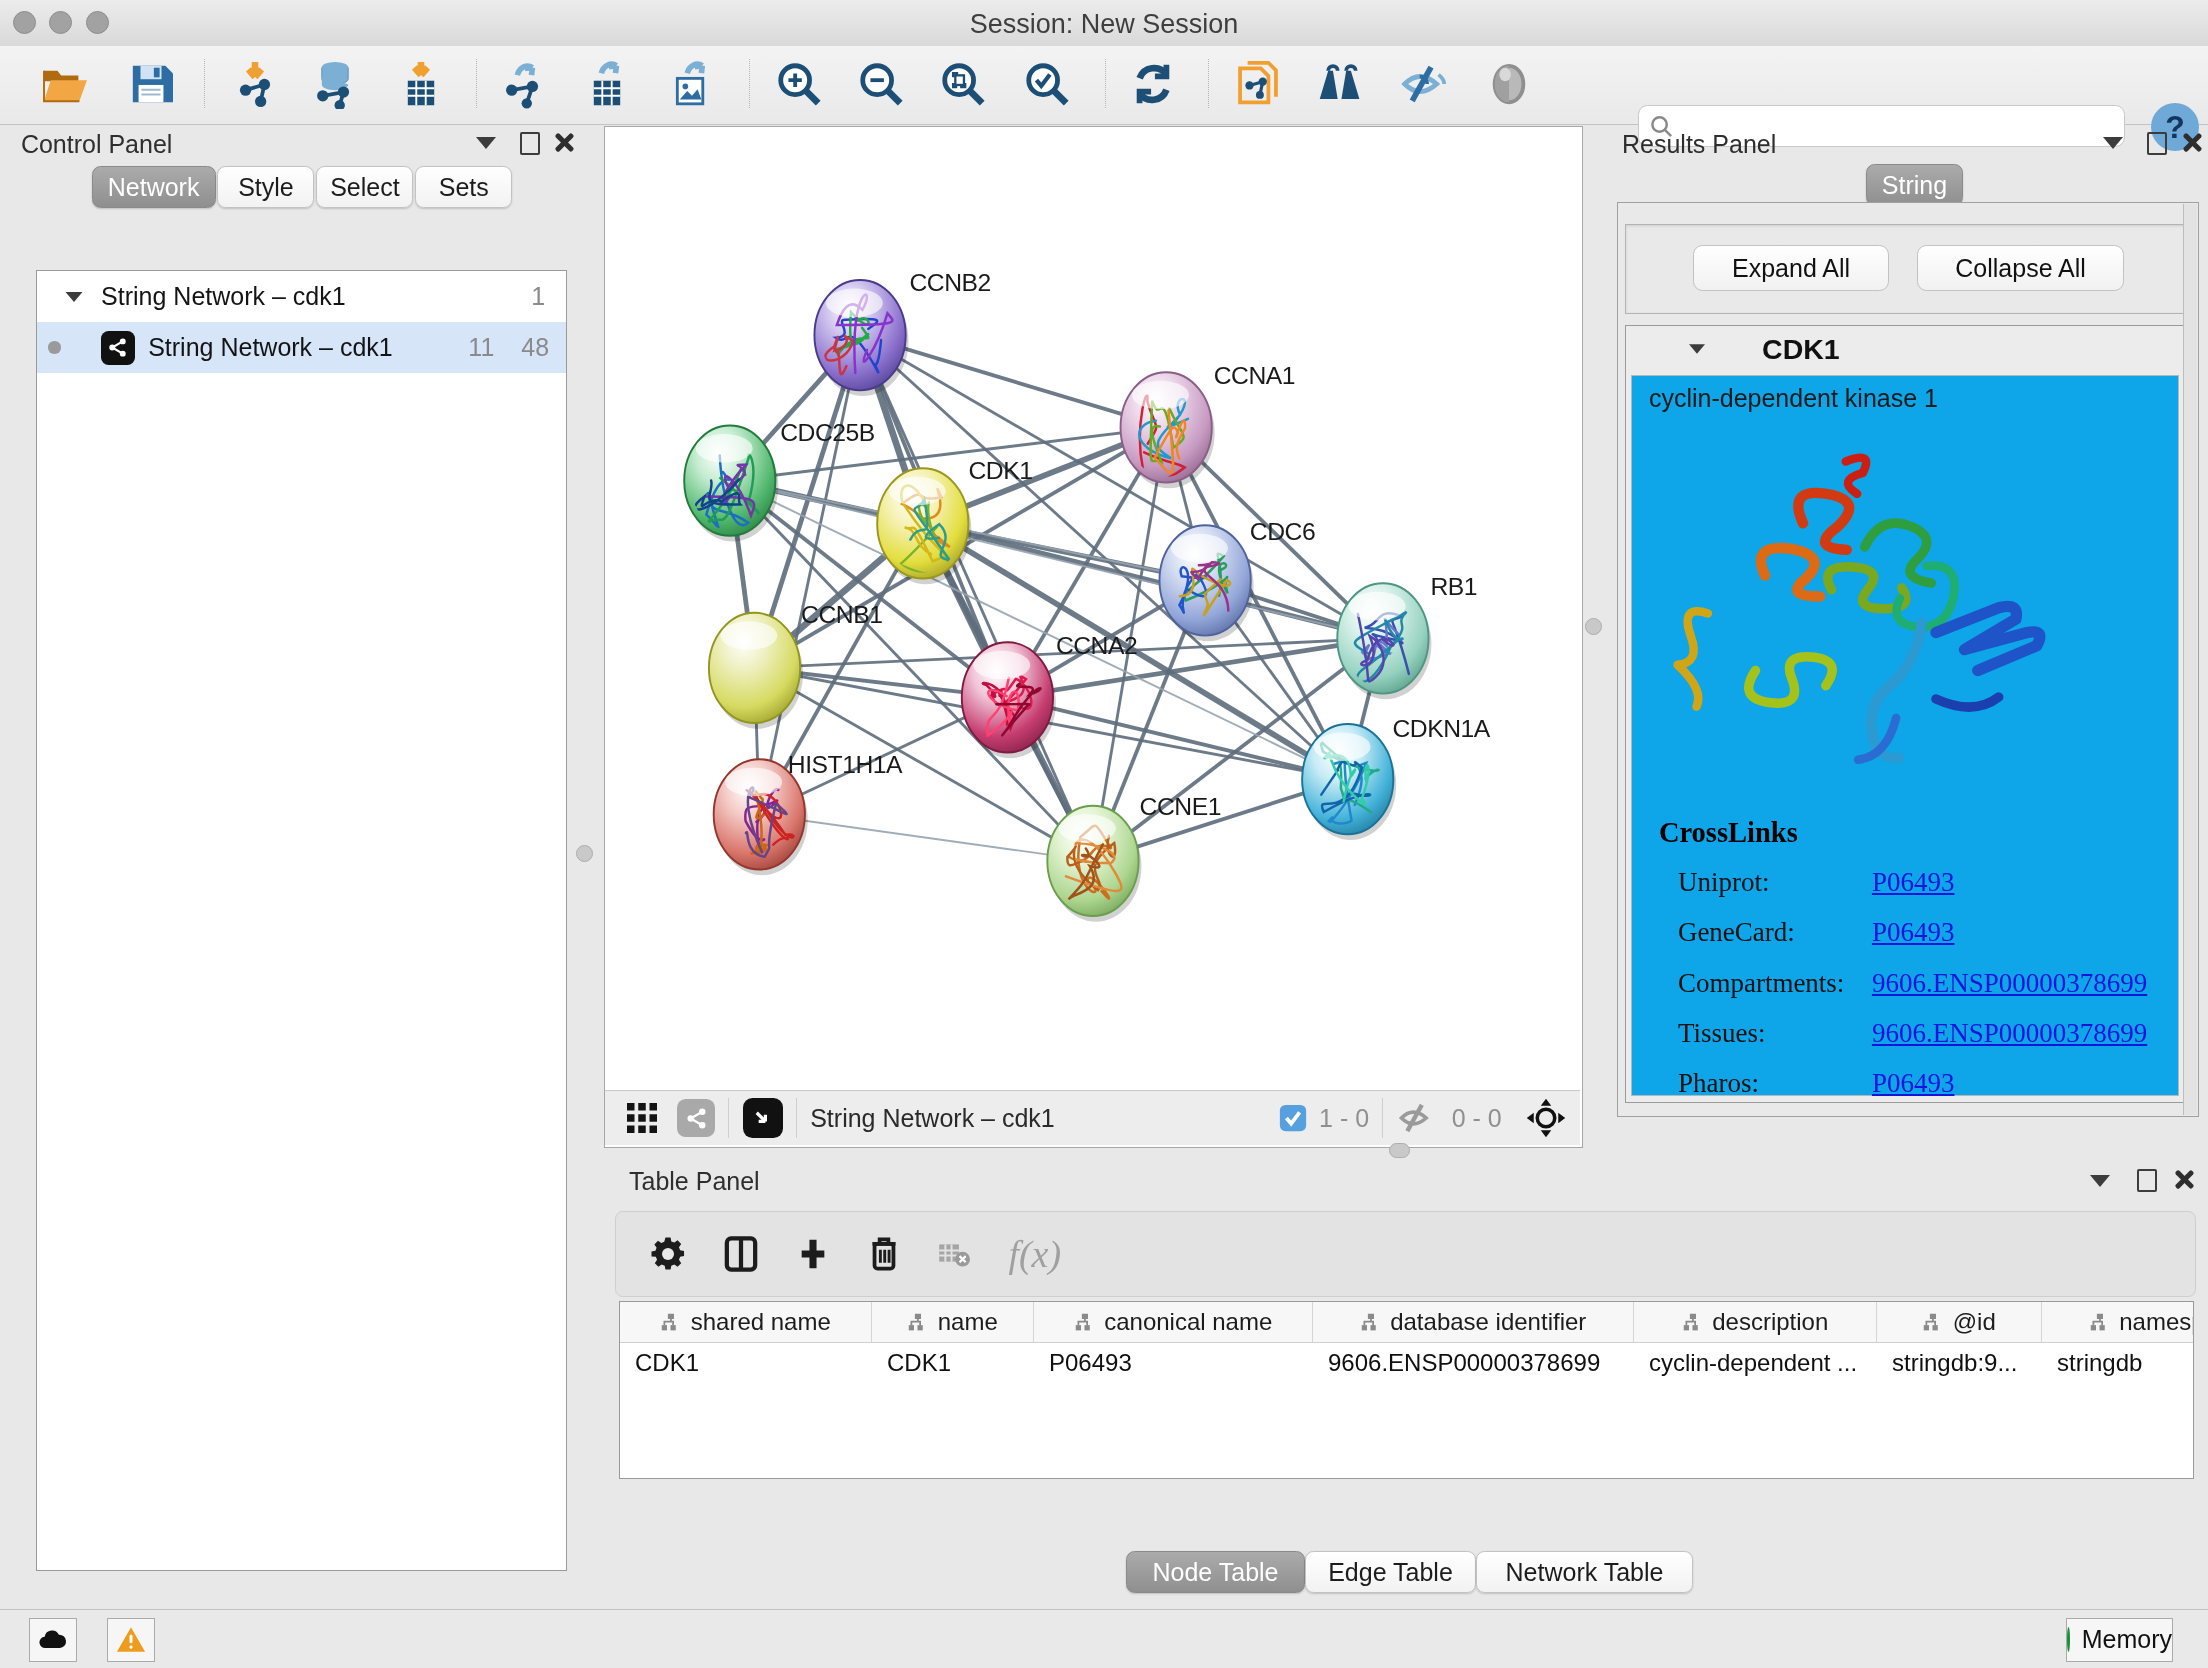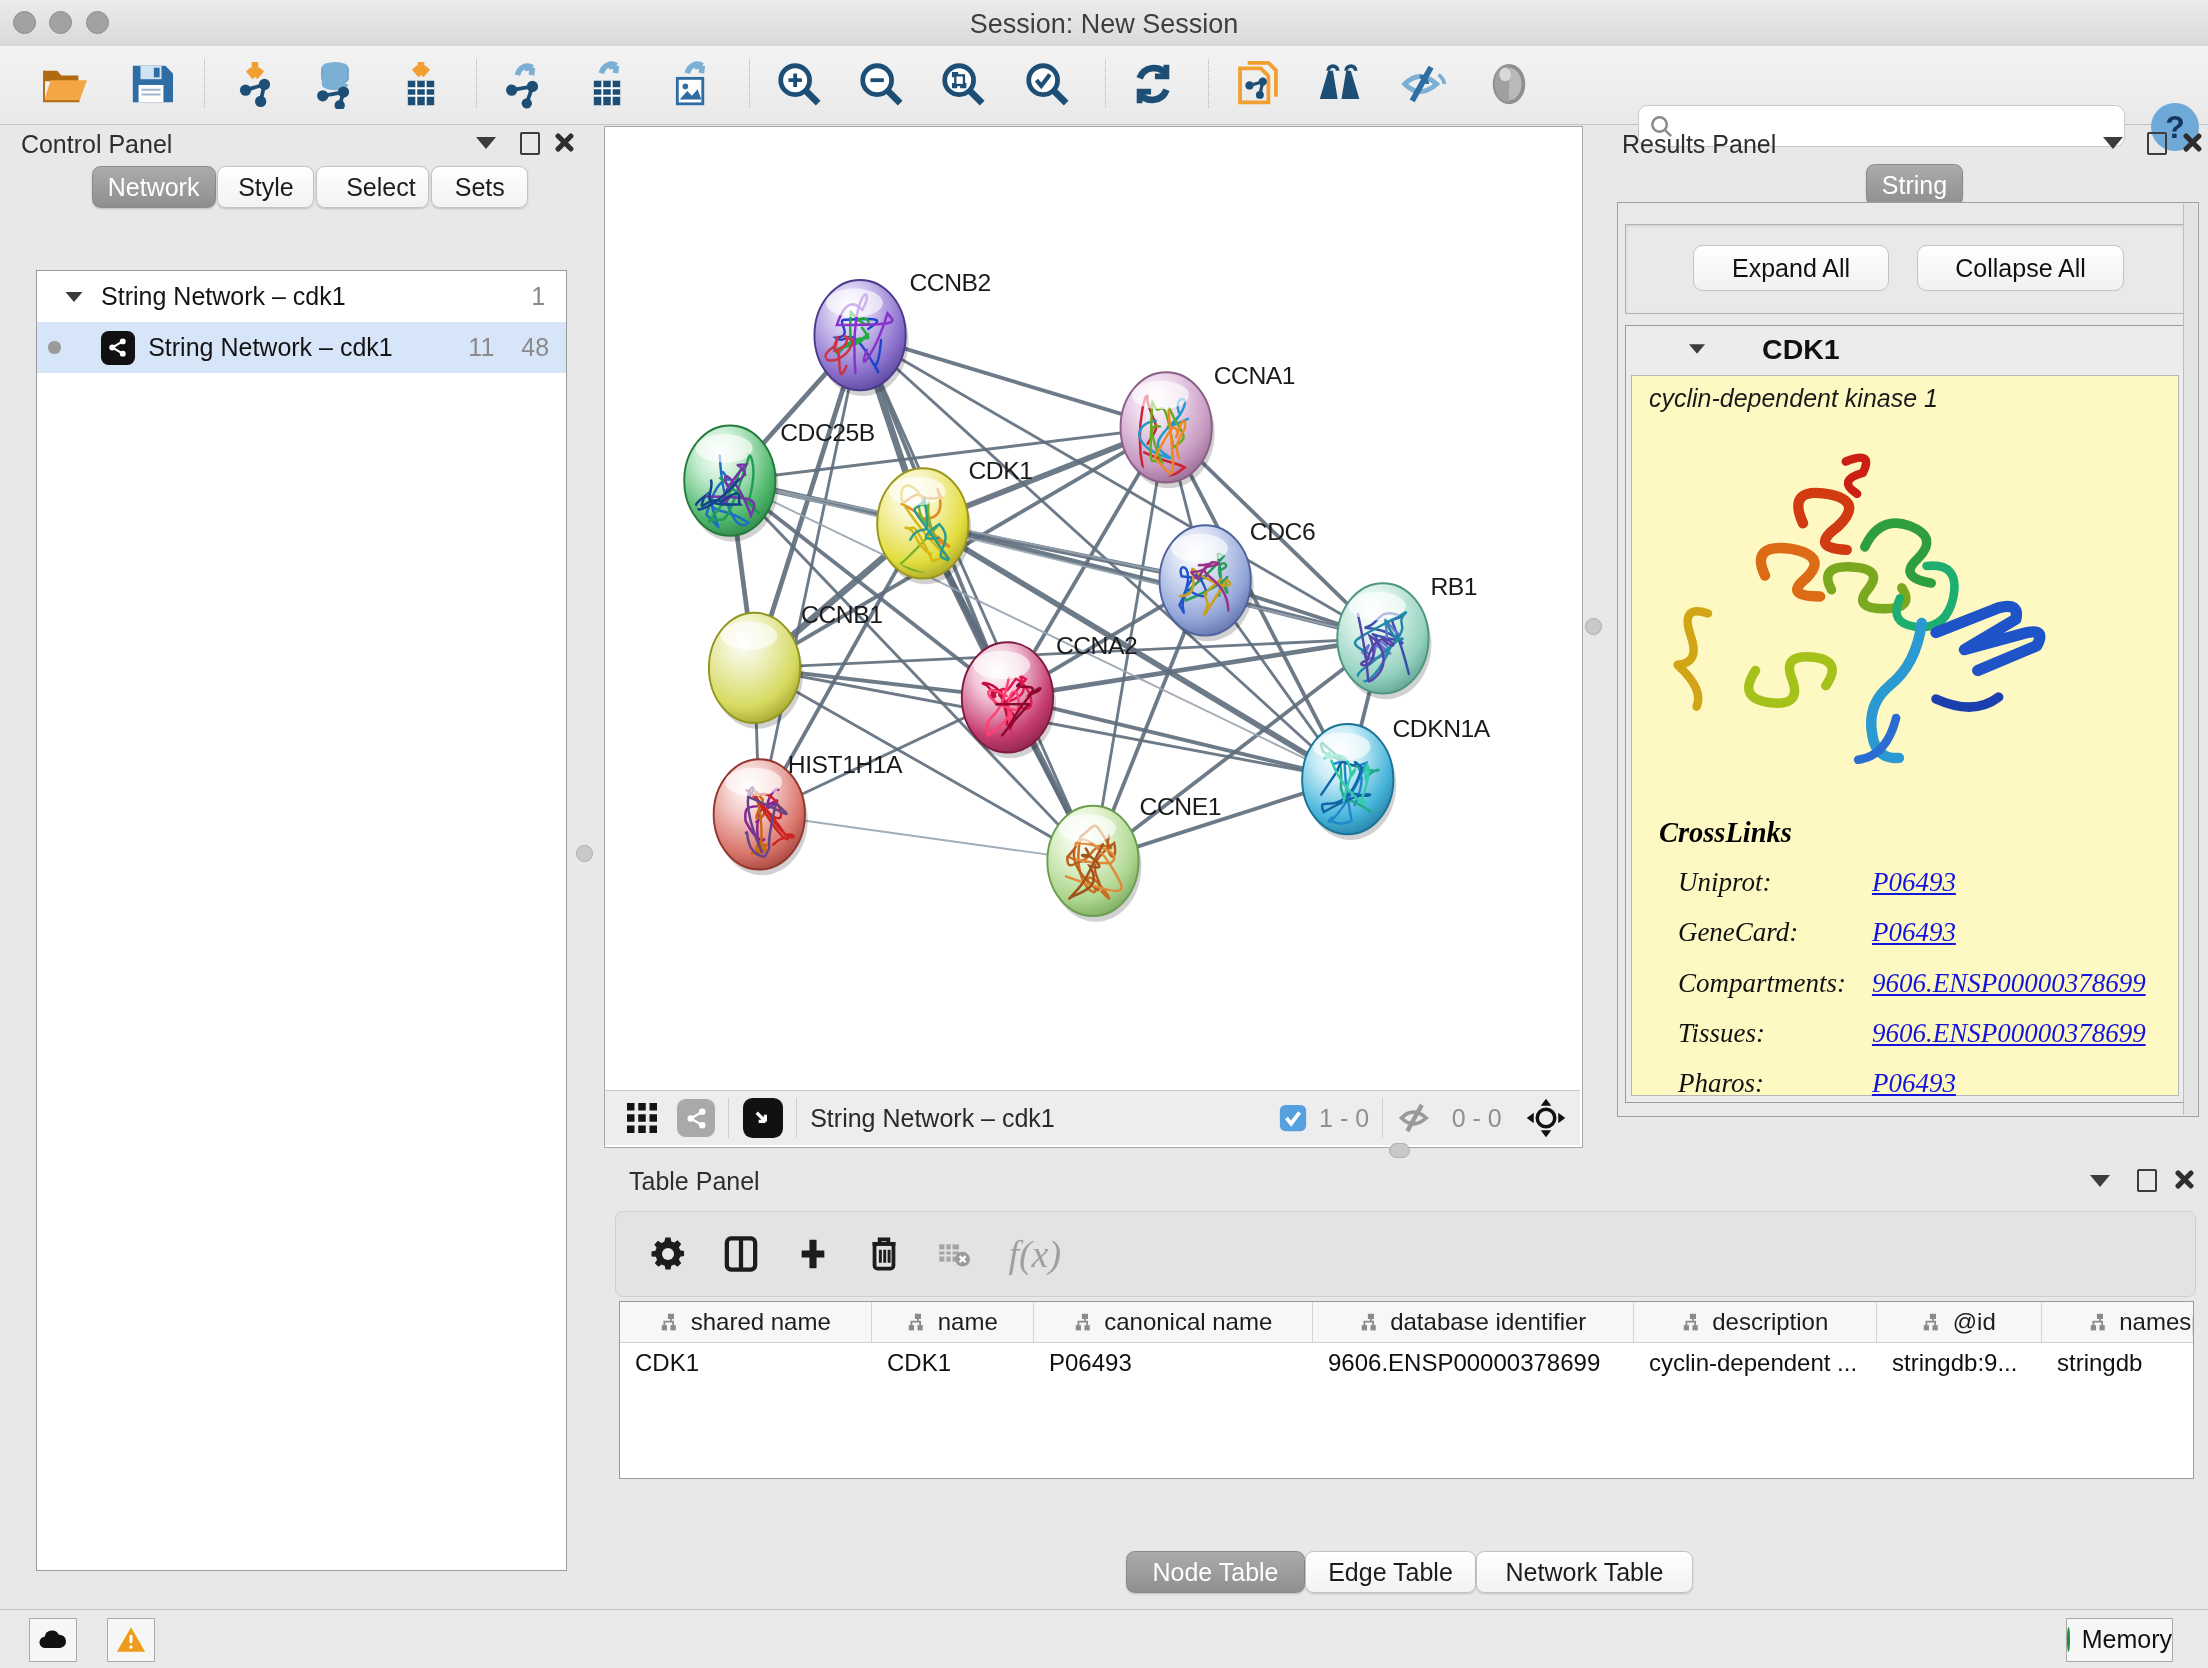--- a/index.html
+++ b/index.html
@@ -46,21 +46,21 @@
   .nbnum{font-size:25px;color:#8f8f8f;}
   .handle{background:#c9c9c9;border:1px solid #adadad;border-radius:50%;}
   
   .rpanel{left:1607px;top:122px;width:601px;height:1470px;}
   .rtab{left:259px;top:42px;width:95px;}
   .routerbox{left:9.5px;top:80px;width:582px;height:915px;background:#e9e9e9;border:1.9px solid #a0a0a0;box-sizing:border-box;}
   .rsunken{left:7.6px;top:21px;width:559px;height:88px;border:1.9px solid #b3b3b3;background:#e9e9e9;box-shadow:inset 0 1px 2.9px rgba(0,0,0,.12);}
   .rbtn{top:20px;height:44px;background:linear-gradient(#ffffff,#f1f1f1);border:1.9px solid #c2c2c2;border-radius:9.5px;font-size:25px;color:#111;display:flex;align-items:center;justify-content:center;cursor:pointer;}
   .gene-box{left:7.6px;top:122px;width:559px;height:778px;border:1.9px solid #9a9a9a;background:#ececec;box-sizing:border-box;}
   .gene-head{left:0;top:0;width:100%;height:46px;display:flex;align-items:center;}
-  .gene-content{left:4.8px;top:49px;width:546px;height:719px;border:1px solid #b7b7b7;background:#fef9c3;font-style:italic;}
+  .gene-content{left:4.8px;top:49px;width:546px;height:719px;border:1px solid #b7b7b7;background:#0ea5e9;}
   .crosslinks{font-family:"Liberation Serif",serif;}
   .cl-row{position:absolute;font-size:27px;color:#111;}
   .cl-val{color:#1414dd;text-decoration:underline;cursor:pointer;}
   .vscroll{left:565px;top:1px;width:13.3px;height:911px;background:#e3e3e3;border-left:1px solid #bdbdbd;}
   
   .tpanel{left:604px;top:1156px;width:1605px;height:439px;}
   .tp-toolbar{left:11.4px;top:55px;width:1581px;height:86px;background:#e3e3e3;border:1px solid #cecece;border-radius:7.6px;display:flex;align-items:center;gap:38px;padding-left:34px;box-sizing:border-box;}
   .tablebox{left:15px;top:145px;width:1575px;height:178px;background:#fff;border:1.9px solid #9a9a9a;box-sizing:border-box;overflow:hidden;}
   .thead{display:flex;height:40px;background:#f7f7f7;border-bottom:1.9px solid #cfcfcf;}
   .th{display:flex;align-items:center;justify-content:center;gap:9.5px;font-size:24px;color:#1c1c1c;border-right:1.9px solid #d4d4d4;box-sizing:border-box;flex:none;overflow:hidden;white-space:nowrap;}
@@ -275,21 +275,21 @@
 </div>
 
 <div class="abs cpanel">
   <div class="abs phead" style="left:13.3px;top:7.6px">Control Panel</div>
   <span class="abs tri-down" style="left:468px;top:15px"></span>
   <span class="abs sqico" style="left:512px;top:9.5px"></span>
   <span class="abs xico" style="left:546px;top:9.5px"></span>
   <div class="abs cp-tabs" id="cp-tabs">
       <div class="tab sel" style="width: 122px;">Network</div>
       <div class="tab" style="width: 95px; text-align: center;">Style</div>
-      <div class="tab" style="width: 95px; padding-left: 16px;">Select</div>
+      <div class="tab" style="width: 95px;">Select</div>
       <div class="tab" style="width: 95px;">Sets</div>
     </div>
   <div class="abs treebox">
     <div class="trow">
       <span class="tri-down" style="margin-left:27px;transform:scale(.85)"></span>
       <span style="margin-left:17px">String Network – cdk1</span>
       <span class="num" style="margin-left:auto;margin-right:21px">1</span>
     </div>
     <div class="trow sel">
       <span style="width:12.4px;height:12.4px;border-radius:50%;background:#9a9a9a;margin-left:11.4px"></span>

